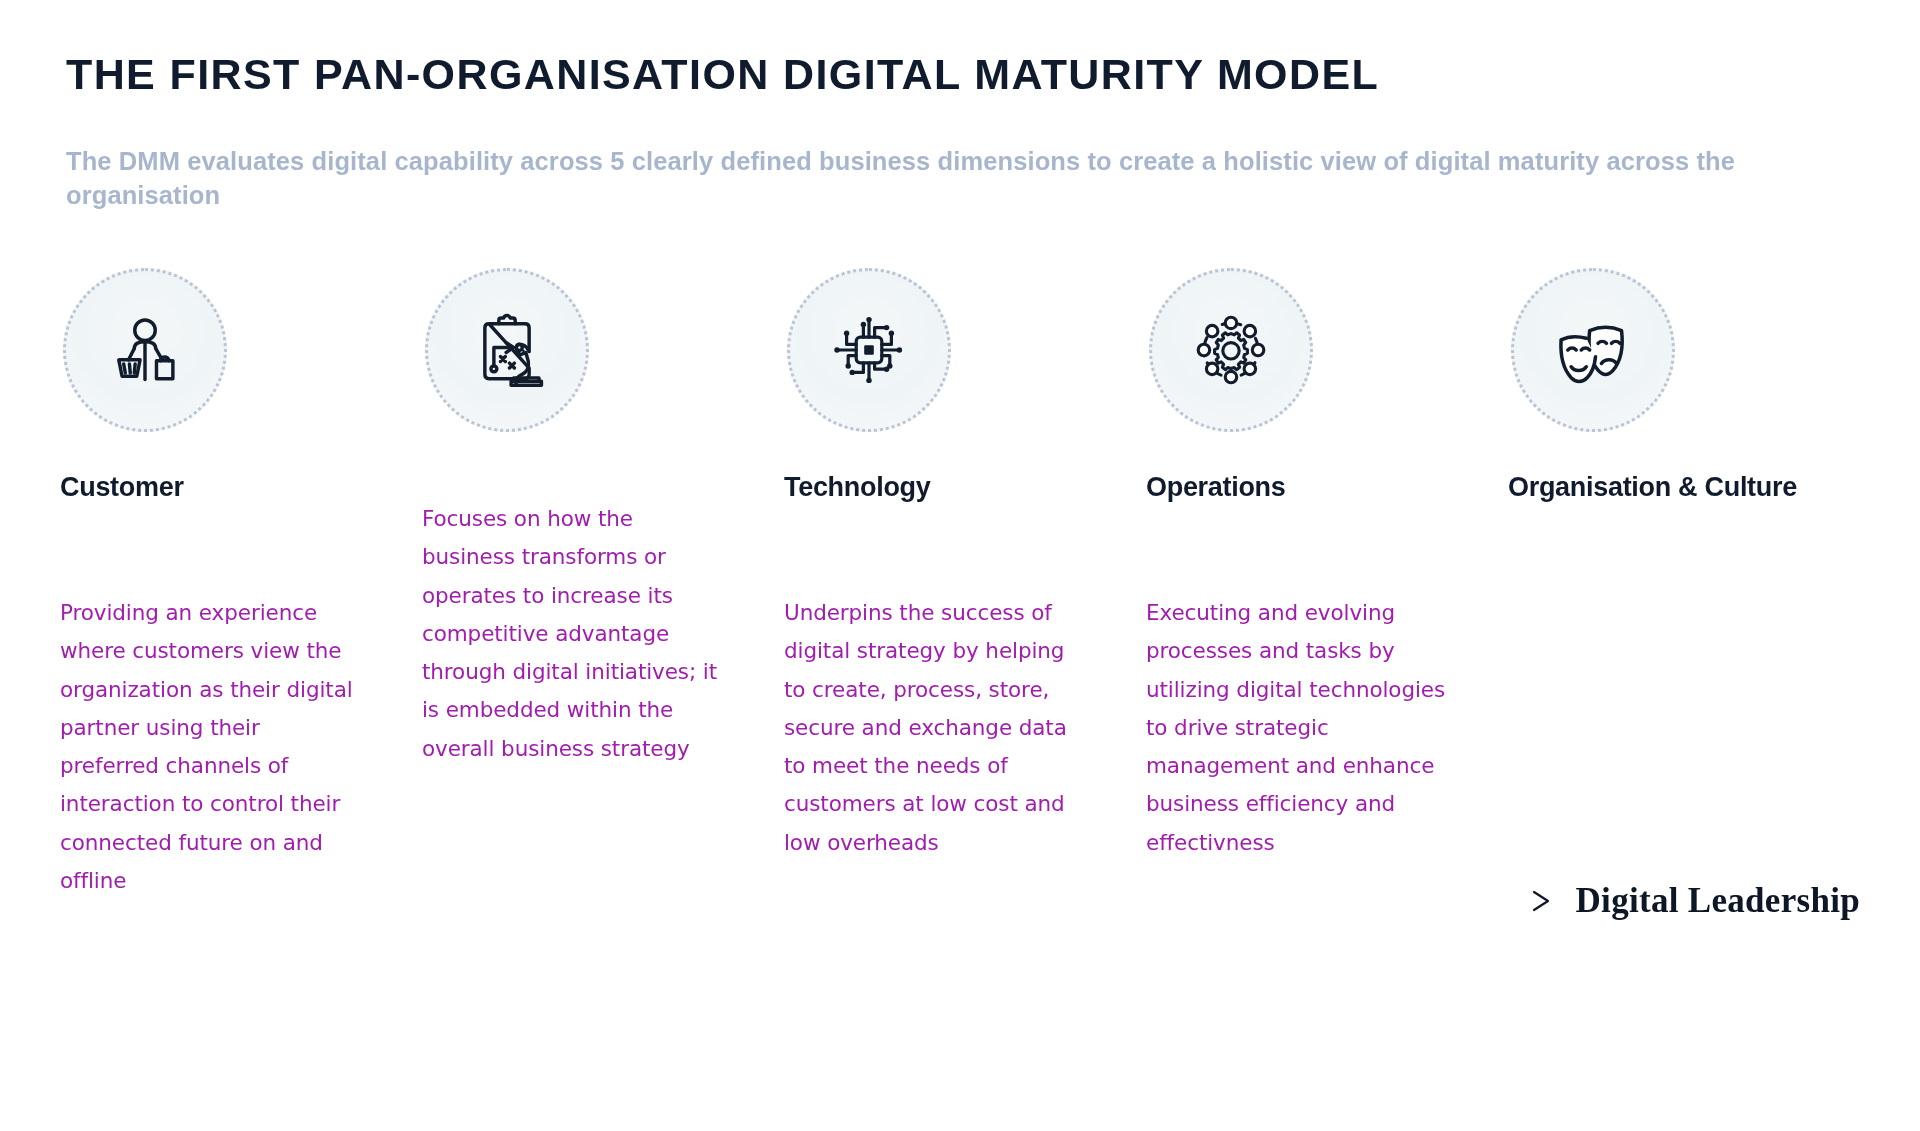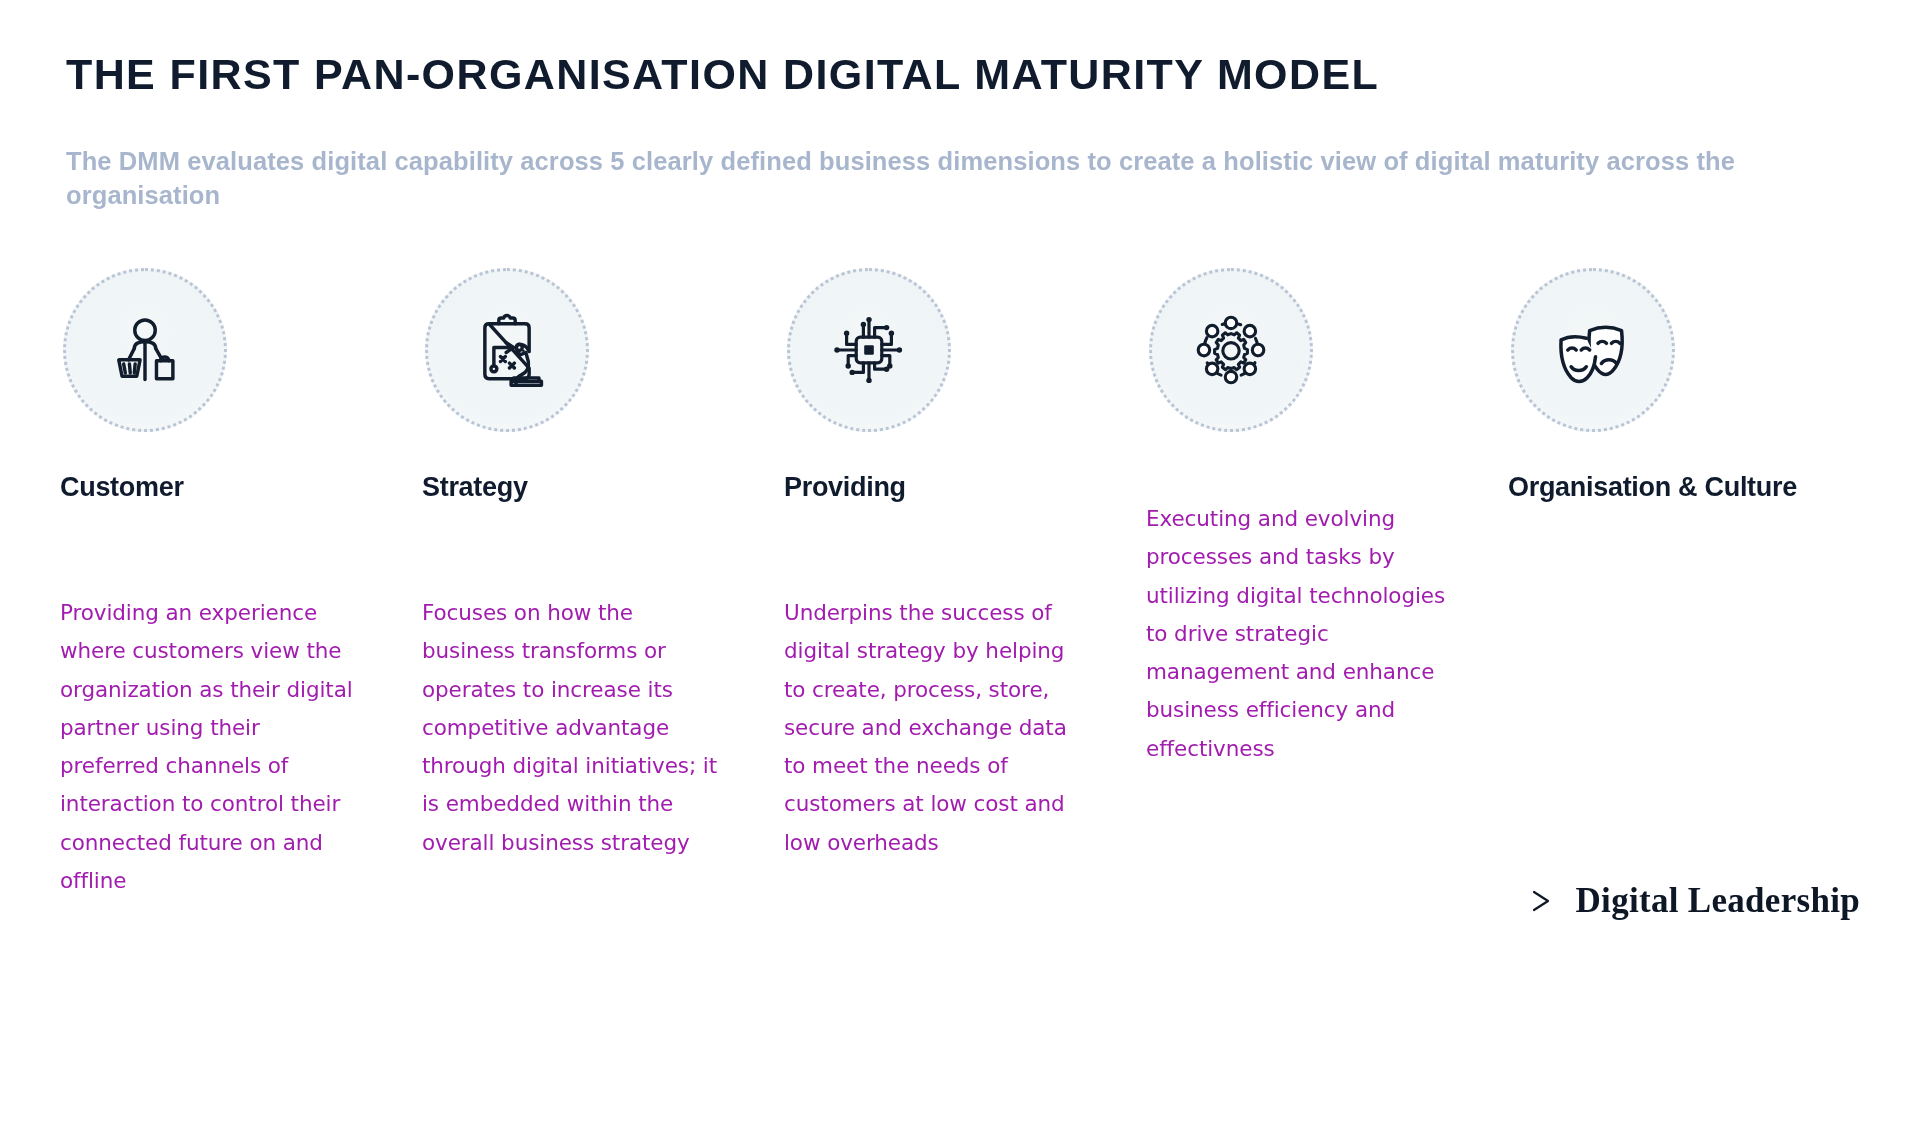--- a/index.html
+++ b/index.html
@@ -176,21 +176,20 @@
             <circle cx="65" cy="47" r="3.6"></circle>
             <path d="M42 58 L48 64 M48 58 L42 64"></path>
             <path d="M53 66 L59 72 M59 66 L53 72"></path>
             <path d="M61 93 L61 88 C61 84 64 82 68 80 C74 77 77 71 76 64 L73 53 L66 56 L62 50 C60 47 62 43 65 43 C70 43 74 46 76 50"></path>
             <circle cx="70" cy="51" r="1.6" fill="#111d2d" stroke="none"></circle>
             <path d="M55 93 L92 93 L92 88 L55 88 Z"></path>
             <path d="M58 88 L58 84 L89 84 L89 88"></path>
           </svg>
         </span>
       </div>
-      <div class="col-heading">Strategy</div>
       <div class="col-body">Focuses on how the business transforms or operates to increase its competitive advantage through digital initiatives; it is embedded within the overall business strategy</div>
     </div>
 
     <div class="col">
       <div class="icon-wrap">
         <span>
           <svg width="80" height="80" viewBox="0 0 100 100" fill="none" stroke="#111d2d" stroke-width="4" stroke-linecap="round" stroke-linejoin="round">
             <rect x="34" y="34" width="32" height="32" rx="5"></rect>
             <rect x="44" y="44" width="12" height="12" rx="1.5" fill="#111d2d" stroke="none"></rect>
             <path d="M43 34 L43 20 M50 34 L50 14 M57 34 L57 22 L70 22"></path>
@@ -205,21 +204,21 @@
             <circle cx="24" cy="70" r="3.4" fill="#111d2d" stroke="none"></circle>
             <circle cx="29" cy="78" r="3.4" fill="#111d2d" stroke="none"></circle>
             <circle cx="50" cy="88" r="3.4" fill="#111d2d" stroke="none"></circle>
             <circle cx="72" cy="74" r="3.4" fill="#111d2d" stroke="none"></circle>
             <circle cx="78" cy="29" r="3.4" fill="#111d2d" stroke="none"></circle>
             <circle cx="88" cy="50" r="3.4" fill="#111d2d" stroke="none"></circle>
             <circle cx="76" cy="70" r="3.4" fill="#111d2d" stroke="none"></circle>
           </svg>
         </span>
       </div>
-      <div class="col-heading">Providing</div>
+      <div class="col-heading">Technology</div>
       <div class="col-body">Underpins the success of digital strategy by helping to create, process, store, secure and exchange data to meet the needs of customers at low cost and low overheads</div>
     </div>
 
     <div class="col">
       <div class="icon-wrap">
         <span>
           <svg width="82" height="82" viewBox="0 0 100 100" fill="none" stroke="#111d2d" stroke-width="3.8" stroke-linecap="round" stroke-linejoin="round">
             <circle cx="50" cy="50" r="33" stroke-dasharray="7 9"></circle>
             <circle cx="50" cy="17" r="7" fill="#ffffff"></circle>
             <circle cx="73" cy="27" r="7" fill="#ffffff"></circle>
@@ -227,20 +226,21 @@
             <circle cx="73" cy="73" r="7" fill="#ffffff"></circle>
             <circle cx="50" cy="83" r="7" fill="#ffffff"></circle>
             <circle cx="27" cy="73" r="7" fill="#ffffff"></circle>
             <circle cx="17" cy="50" r="7" fill="#ffffff"></circle>
             <circle cx="27" cy="27" r="7" fill="#ffffff"></circle>
             <path d="M50 30 L54 31.5 L57 29 L60.5 32 L59 35.5 L62 38.5 L65.5 37 L68 41 L65.5 44 L66.5 48 L70 49.5 L70 54 L66.5 55.5 L65.5 59 L68 62 L65.5 66 L62 64.5 L59 67.5 L60.5 71 L57 74 L54 71.5 L50 72.5 L46 71.5 L43 74 L39.5 71 L41 67.5 L38 64.5 L34.5 66 L32 62 L34.5 59 L33.5 55.5 L30 54 L30 49.5 L33.5 48 L34.5 44 L32 41 L34.5 37 L38 38.5 L41 35.5 L39.5 32 L43 29 L46 31.5 Z"></path>
             <circle cx="50" cy="51" r="10"></circle>
           </svg>
         </span>
       </div>
+      <div class="col-heading">Operations</div>
       <div class="col-body">Executing and evolving processes and tasks by utilizing digital technologies to drive strategic management and enhance business efficiency and effectivness</div>
     </div>
 
     <div class="col">
       <div class="icon-wrap">
         <span>
           <svg width="84" height="84" viewBox="0 0 100 100" fill="none" stroke="#111d2d" stroke-width="4.2" stroke-linecap="round" stroke-linejoin="round">
             <path d="M46 27 C58 22 72 22 84 27 C86 44 84 62 74 74 C68 81 62 81 56 74 C46 62 44 44 46 27 Z" fill="#ffffff"></path>
             <path d="M56 42 C59 39 63 39 66 42"></path>
             <path d="M72 42 C75 39 79 39 82 42"></path>

